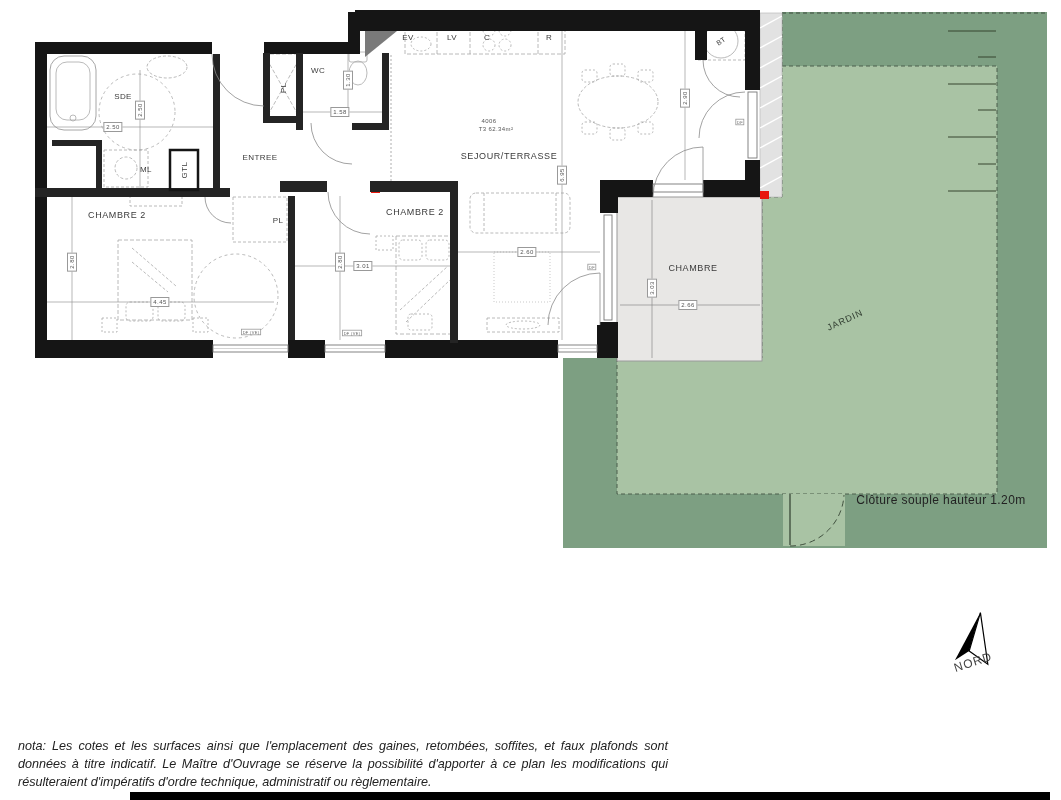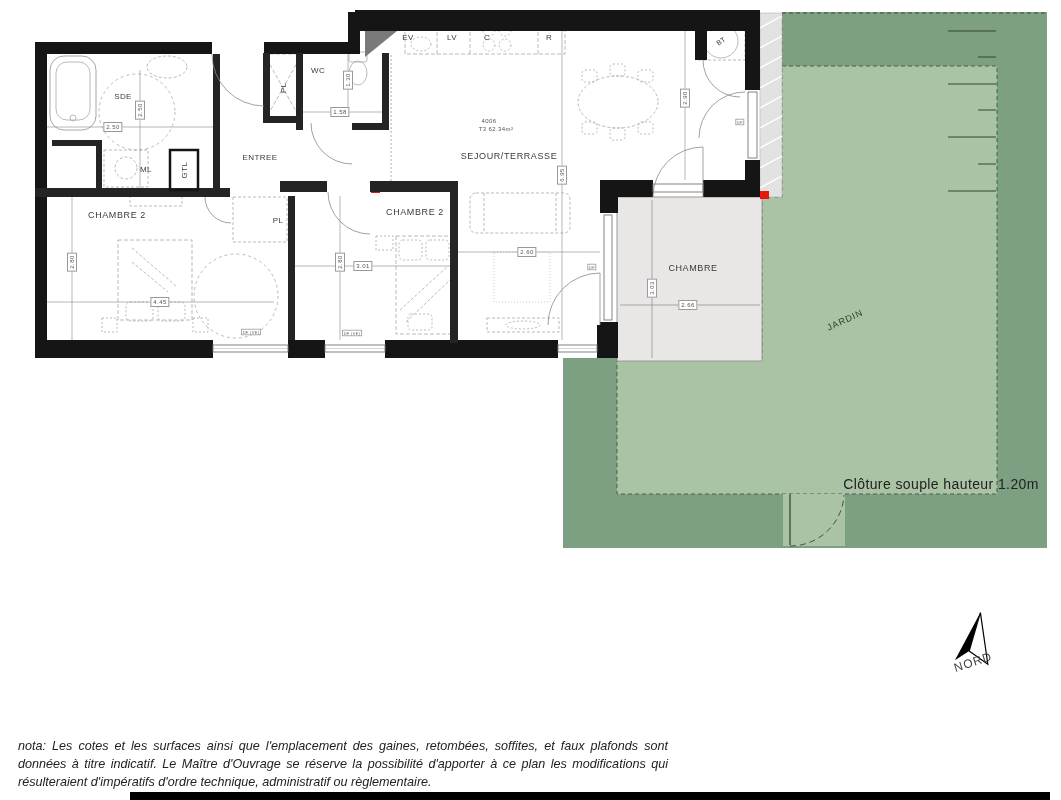--- a/index.html
+++ b/index.html
@@ -10,21 +10,21 @@
        letter-spacing:.4px;white-space:nowrap;}
   .big{font-size:9px;letter-spacing:.6px;}
   .tiny{font-size:6px;color:#555;}
   .micro{font-size:5px;color:#666;border:0.5px solid #999;background:#fff;padding:0 1px;
          transform:translate(-50%,-50%) scale(.8);}
   .dim{font-size:6px;color:#555;background:#fff;border:0.5px solid #999;padding:0 2px;line-height:8px;}
   .rot{transform:translate(-50%,-50%) rotate(-90deg);}
   .rot-bt{transform:translate(-50%,-50%) rotate(-35deg);font-size:7px;}
   .rot-jardin{transform:translate(-50%,-50%) rotate(-25deg);font-size:9px;color:#2f3b2f;letter-spacing:1px;}
   .rot-nord{transform:translate(-50%,-50%) rotate(-18deg);font-size:12px;color:#444;letter-spacing:1px;}
-  .cloture{font-size:14px;color:#222;}
+  .cloture{font-size:12px;color:#222;margin-top:16px;}
   #nota{position:absolute;left:18px;top:737px;width:650px;font-size:12.6px;line-height:18px;
         color:#222;text-align:justify;font-style:italic;}
   #bottom-bar{position:absolute;left:130px;top:792px;width:920px;height:8px;background:#000;}
 </style>
 </head>
 <body>
 
 <div id="canvas">
 
   <svg id="plan-svg" width="1061" height="800" viewBox="0 0 1061 800">

